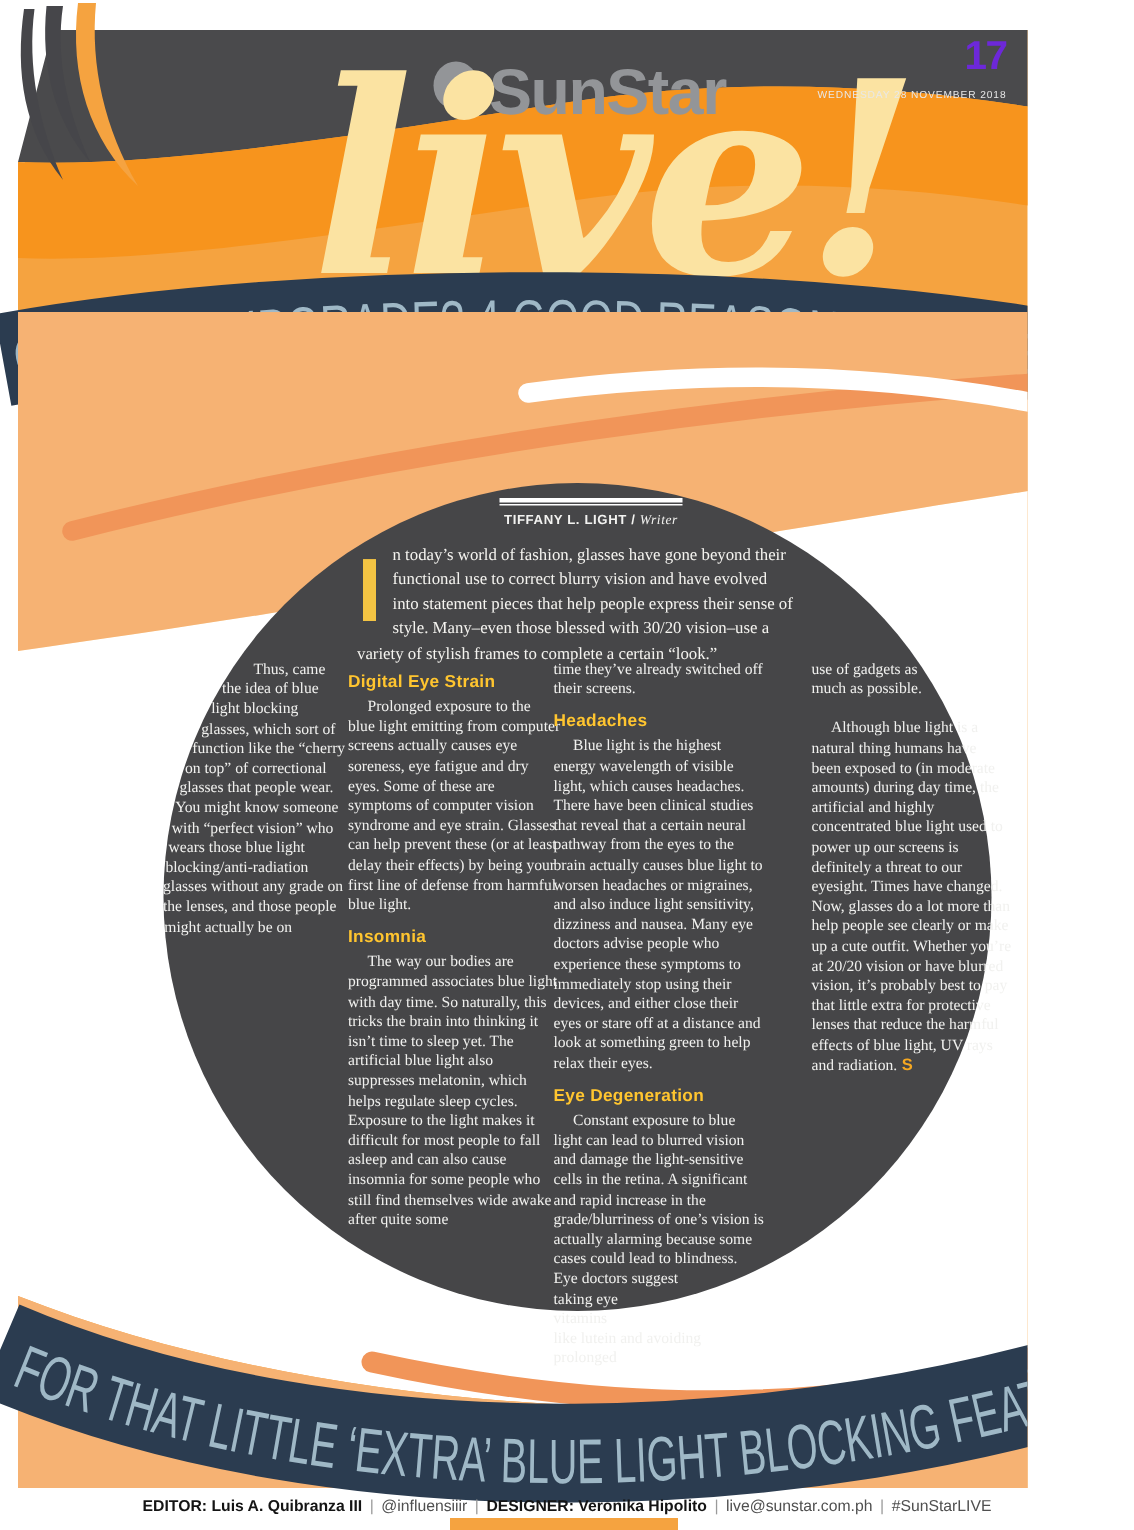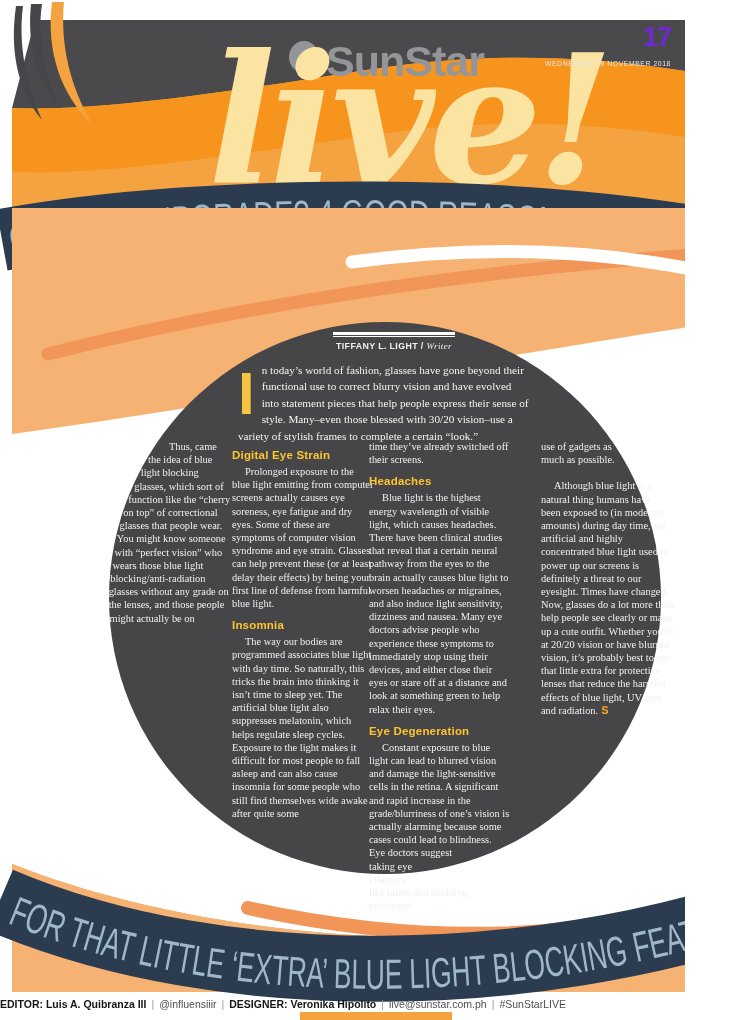--- a/index.html
+++ b/index.html
@@ -33,21 +33,21 @@
   .col1{left:97px;top:440px;width:135px;height:358px;}
   .col1 .shape{float:left;width:100px;height:358px;shape-outside:polygon(0px 0px,59px 0px,47px 20px,37px 40px,28px 60px,21px 85px,16px 115px,12px 140px,11px 156px,12px 180px,15px 205px,20px 230px,27px 255px,36px 278px,46px 295px,58px 315px,72px 335px,88px 350px,97px 358px,0px 358px);}
   .col2{left:232px;top:440px;width:142px;height:438px;}
   .col2 .shape{float:left;width:142px;height:438px;shape-outside:polygon(0px 384px,10px 396px,26px 406px,45px 414px,66px 421px,96px 428px,142px 436px,142px 438px,0px 438px);}
   .col3{left:369px;top:440px;width:141px;height:438px;}
   .col3 .shape{float:right;width:141px;height:438px;shape-outside:polygon(141px 404px,118px 414px,96px 422px,72px 430px,52px 438px,141px 438px);}
   .col4{left:541px;top:440px;width:141px;height:362px;}
   .col4 .shape{float:right;width:141px;height:362px;shape-outside:polygon(93px 0px,108px 25px,118px 50px,127px 75px,133px 100px,137px 125px,140px 156px,138px 195px,134px 220px,128px 245px,120px 270px,110px 292px,97px 315px,82px 335px,64px 355px,51px 362px,141px 362px,141px 0px);}
   .endmark{color:#f6a821;font:bold 11px "Liberation Sans",sans-serif;margin-left:3px;}
 
-  .footer{position:absolute;left:0;top:998px;width:756px;text-align:left;
+  .footer{position:absolute;left:0;top:998px;width:756px;text-align:center;
           font:10.5px/13px "Liberation Sans",sans-serif;color:#4f4f4f;}
   .footer .b{font-weight:bold;color:#141414;}
   .footer .sep{color:#9a9a9a;margin:0 5px;}
 </style>
 </head>
 <body>
 
 <div class="page">
 
   <svg width="756" height="1020" viewBox="0 0 756 1020">

